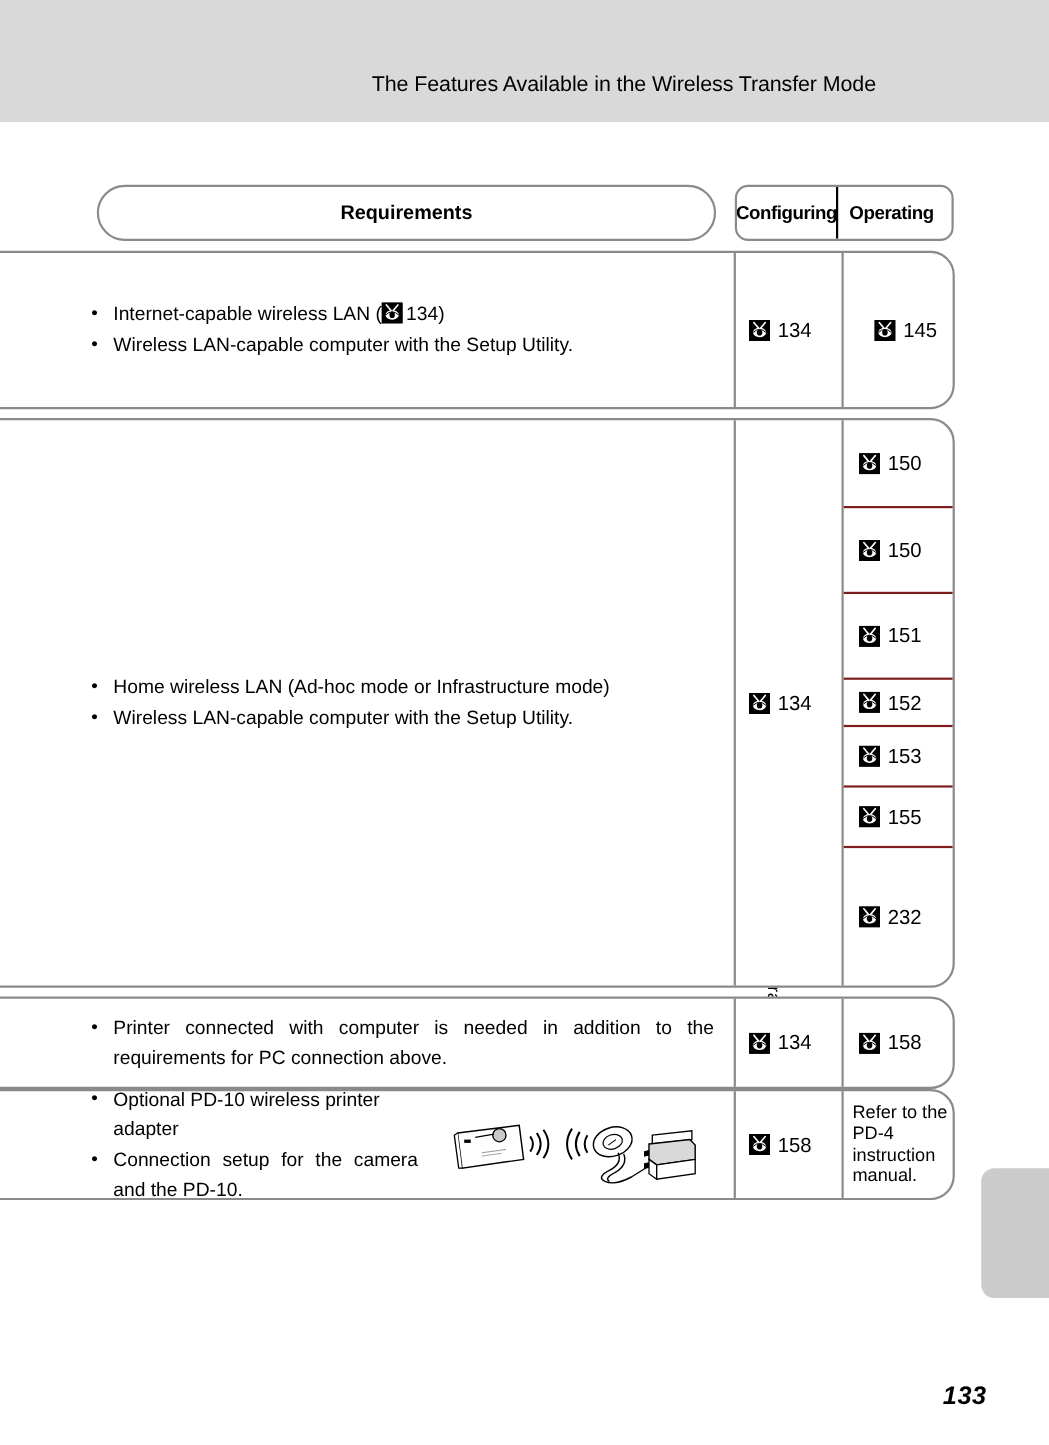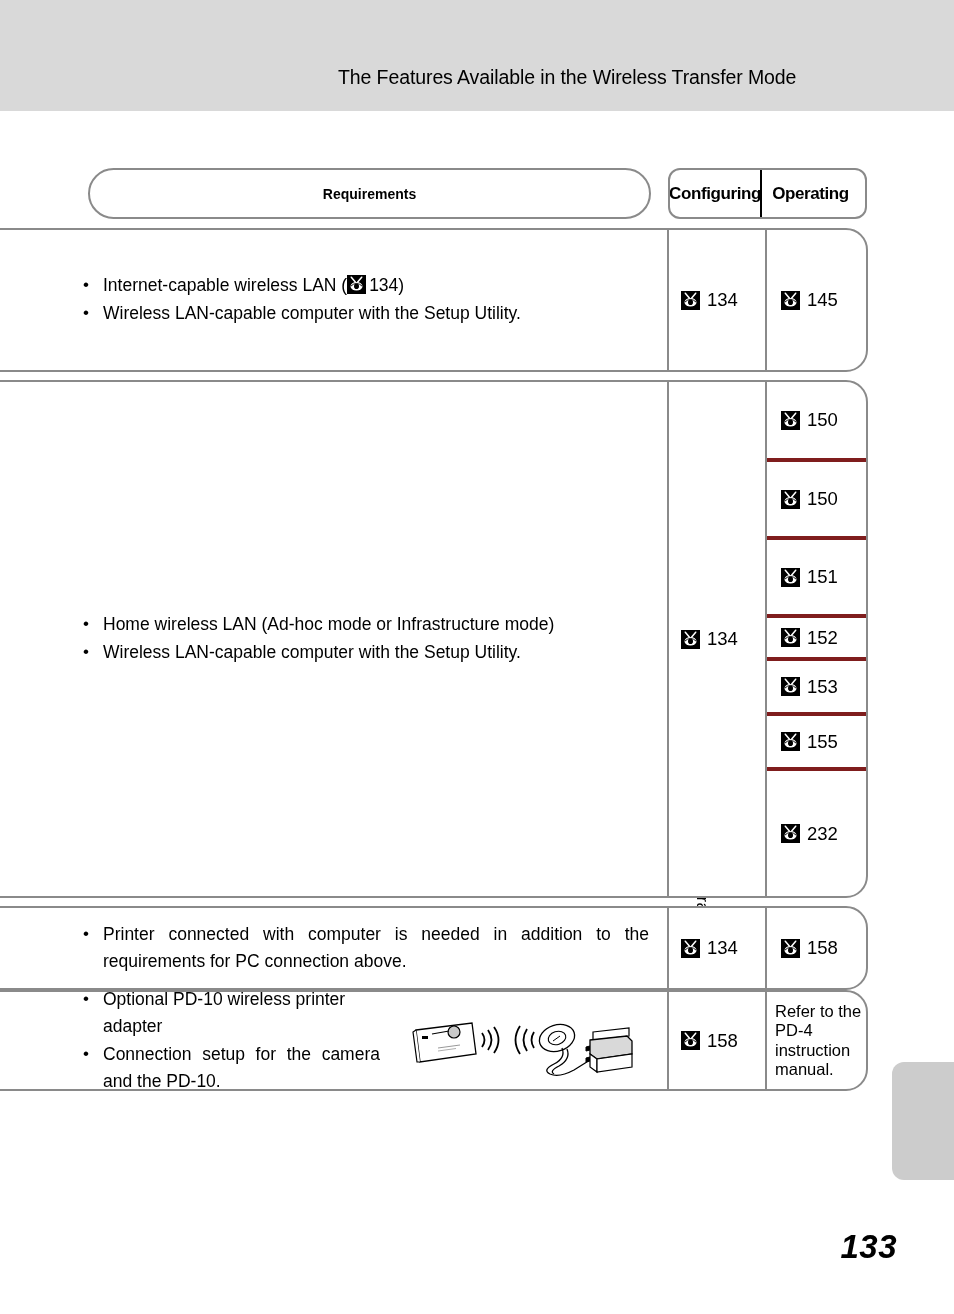--- a/index.html
+++ b/index.html
@@ -46,22 +46,22 @@
     left: 892px; top: 1062px;
     width: 62px; height: 118px;
     background: #cccccc;
     border-top-left-radius: 12px;
     border-bottom-left-radius: 12px;
   }
 
   
   .page-number {
     position: absolute;
-    right: 57px; bottom: 48px;
-    font-size: 33px;
+    right: 57px; bottom: 32px;
+    font-size: 23px;
     font-weight: bold;
     font-style: italic;
     letter-spacing: 0.5px;
   }
 
   
   .pref-icon {
     display: inline-block;
     width: 19px; height: 19px;
     background: #000;
@@ -79,21 +79,21 @@
   }
   .head-req {
     position: absolute;
     left: 88px; top: 0;
     width: 563px; height: 51px;
     border: 2px solid #8a8a8a;
     border-radius: 26px;
     display: flex; align-items: center; justify-content: center;
     background: #fff;
   }
-  .head-req-label { font-size: 14px; font-weight: bold; }
+  .head-req-label { font-size: 18px; font-weight: bold; }
   .head-cfgop {
     position: absolute;
     left: 668px; top: 0;
     width: 199px; height: 51px;
     border: 2px solid #8a8a8a;
     border-radius: 12px;
     display: flex;
     background: #fff;
     overflow: hidden;
   }
@@ -153,21 +153,21 @@
   .pref {
     display: inline-flex; align-items: center; gap: 7px;
     font-size: 18px;
     white-space: nowrap;
   }
   .pref .num { font-size: 18.5px; }
 
   .opr-cell {
     display: flex; align-items: center;
     padding-left: 14px;
-    border-bottom: 4px solid #7f1d1d;
+    border-bottom: 2px solid #7f1d1d;
   }
   .opr-cell:last-child { border-bottom: none; }
 
   .note-cell {
     flex: 1 1 auto;
     display: flex; align-items: center;
     padding-left: 8px;
     font-size: 16.5px;
     line-height: 19.5px;
   }
@@ -220,21 +220,21 @@
             <path d="M4.3 2.2 L8.3 7.0 M14.7 2.2 L10.7 7.0" stroke="#fff" stroke-width="1.5" fill="none" stroke-linecap="round"></path>
             <ellipse cx="9.5" cy="11.3" rx="6.0" ry="4.3" fill="#fff"></ellipse>
             <ellipse cx="9.5" cy="11.3" rx="2.5" ry="2.8" fill="#000"></ellipse>
             <path d="M3.6 11.3 Q9.5 5.6 15.4 11.3" stroke="#000" stroke-width="0.9" fill="none"></path>
           </svg>
         </span>
       <span class="num">134</span>
     </span>
   </div>
   <div class="opr">
-    <div class="opr-cell" style="flex:1;">
+    <div class="opr-cell" style="flex:1;justify-content:center;">
       <span class="pref">
         <span class="pref-icon">
             <svg viewBox="0 0 19 19">
               <rect x="0" y="0" width="19" height="19" fill="#000"></rect>
               <path d="M4.3 2.2 L8.3 7.0 M14.7 2.2 L10.7 7.0" stroke="#fff" stroke-width="1.5" fill="none" stroke-linecap="round"></path>
               <ellipse cx="9.5" cy="11.3" rx="6.0" ry="4.3" fill="#fff"></ellipse>
               <ellipse cx="9.5" cy="11.3" rx="2.5" ry="2.8" fill="#000"></ellipse>
               <path d="M3.6 11.3 Q9.5 5.6 15.4 11.3" stroke="#000" stroke-width="0.9" fill="none"></path>
             </svg>
           </span>

